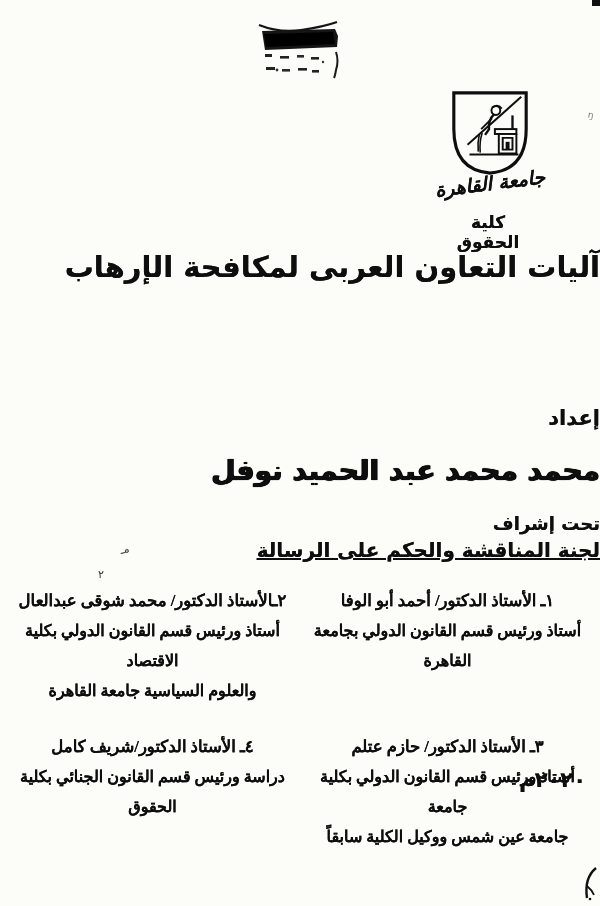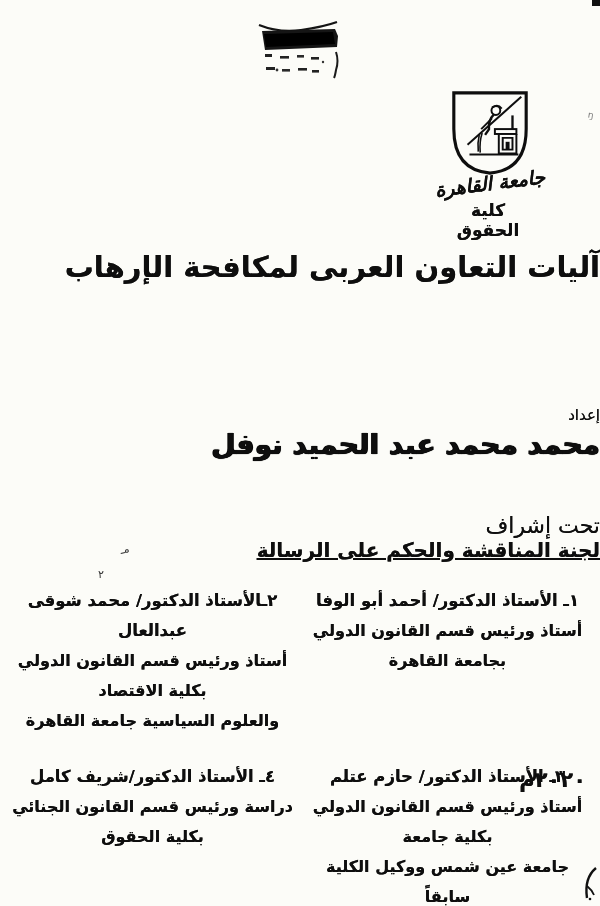--- a/index.html
+++ b/index.html
@@ -22,43 +22,43 @@
 
   
   .logo-wrap{ position:absolute; top:88px; left:0; right:0; height:140px; }
   .logo-shield{ position:absolute; right:66px; top:0; }
   .logo-calligraphy{
     position:absolute; right:50px; top:84px; width:120px;
     text-align:center; font-weight:bold; font-style:italic;
     font-size:19px; transform:rotate(-7deg); letter-spacing:1px;
   }
   .logo-faculty{
-    position:absolute; right:62px; top:112px; width:100px;
+    position:absolute; right:62px; top:124px; width:100px;
     text-align:center; font-weight:bold; font-size:17px;
   }
 
   
   .block{ position:absolute; left:0; right:0; text-align:right; }
   .title-main{ top:250px; font-size:29px; font-weight:bold; letter-spacing:.5px; }
   .title-sub{ top:294px; font-size:21px; font-weight:bold; line-height:33px; }
-  .prep-label{ top:406px; font-size:15px; font-weight:normal;margin-left:28px; }
+  .prep-label{ top:406px; font-size:21px; font-weight:bold;margin-left:28px; }
   .author-name{
-    top:428px; font-size:28px; font-weight:bold; letter-spacing:1px;
+    top:454px; font-size:28px; font-weight:bold; letter-spacing:1px;
     text-shadow:0 0 1px #000, .7px 0 #000, -.7px 0 #000;
   }
-  .supv-label{ top:513px; font-size:22px; font-weight:normal; }
+  .supv-label{ top:513px; font-size:18px; font-weight:bold; }
   .committee-label{ top:538px; font-size:20px; font-weight:bold;text-decoration:underline; }
 
   
   .committee{
     position:absolute; top:586px; left:0; right:0;
     display:grid; grid-template-columns:1fr 1fr;
     column-gap:6px; row-gap:26px; padding:0 8px;
   }
-  .member{ text-align:center; font-weight:bold; font-size:16px; line-height:30px; }
+  .member{ text-align:center; font-weight:bold; font-size:16px; line-height:30px;font-family:Liberation Serif, serif; }
   .member .m-title{ font-size:16.5px; }
 
   .year{ top:768px; font-size:21px; font-weight:bold; letter-spacing:1px; transform:translateX(-14px); }
 
   
   .hand-mark-1{ position:absolute; left:120px; top:543px; font-size:11px; color:#333; transform:rotate(-15deg); }
   .hand-mark-2{ position:absolute; left:98px; top:568px; font-size:11px; color:#333; }
   .curl-mark{ position:absolute; left:576px; top:866px; }
   svg{ display:block; }
 </style>

